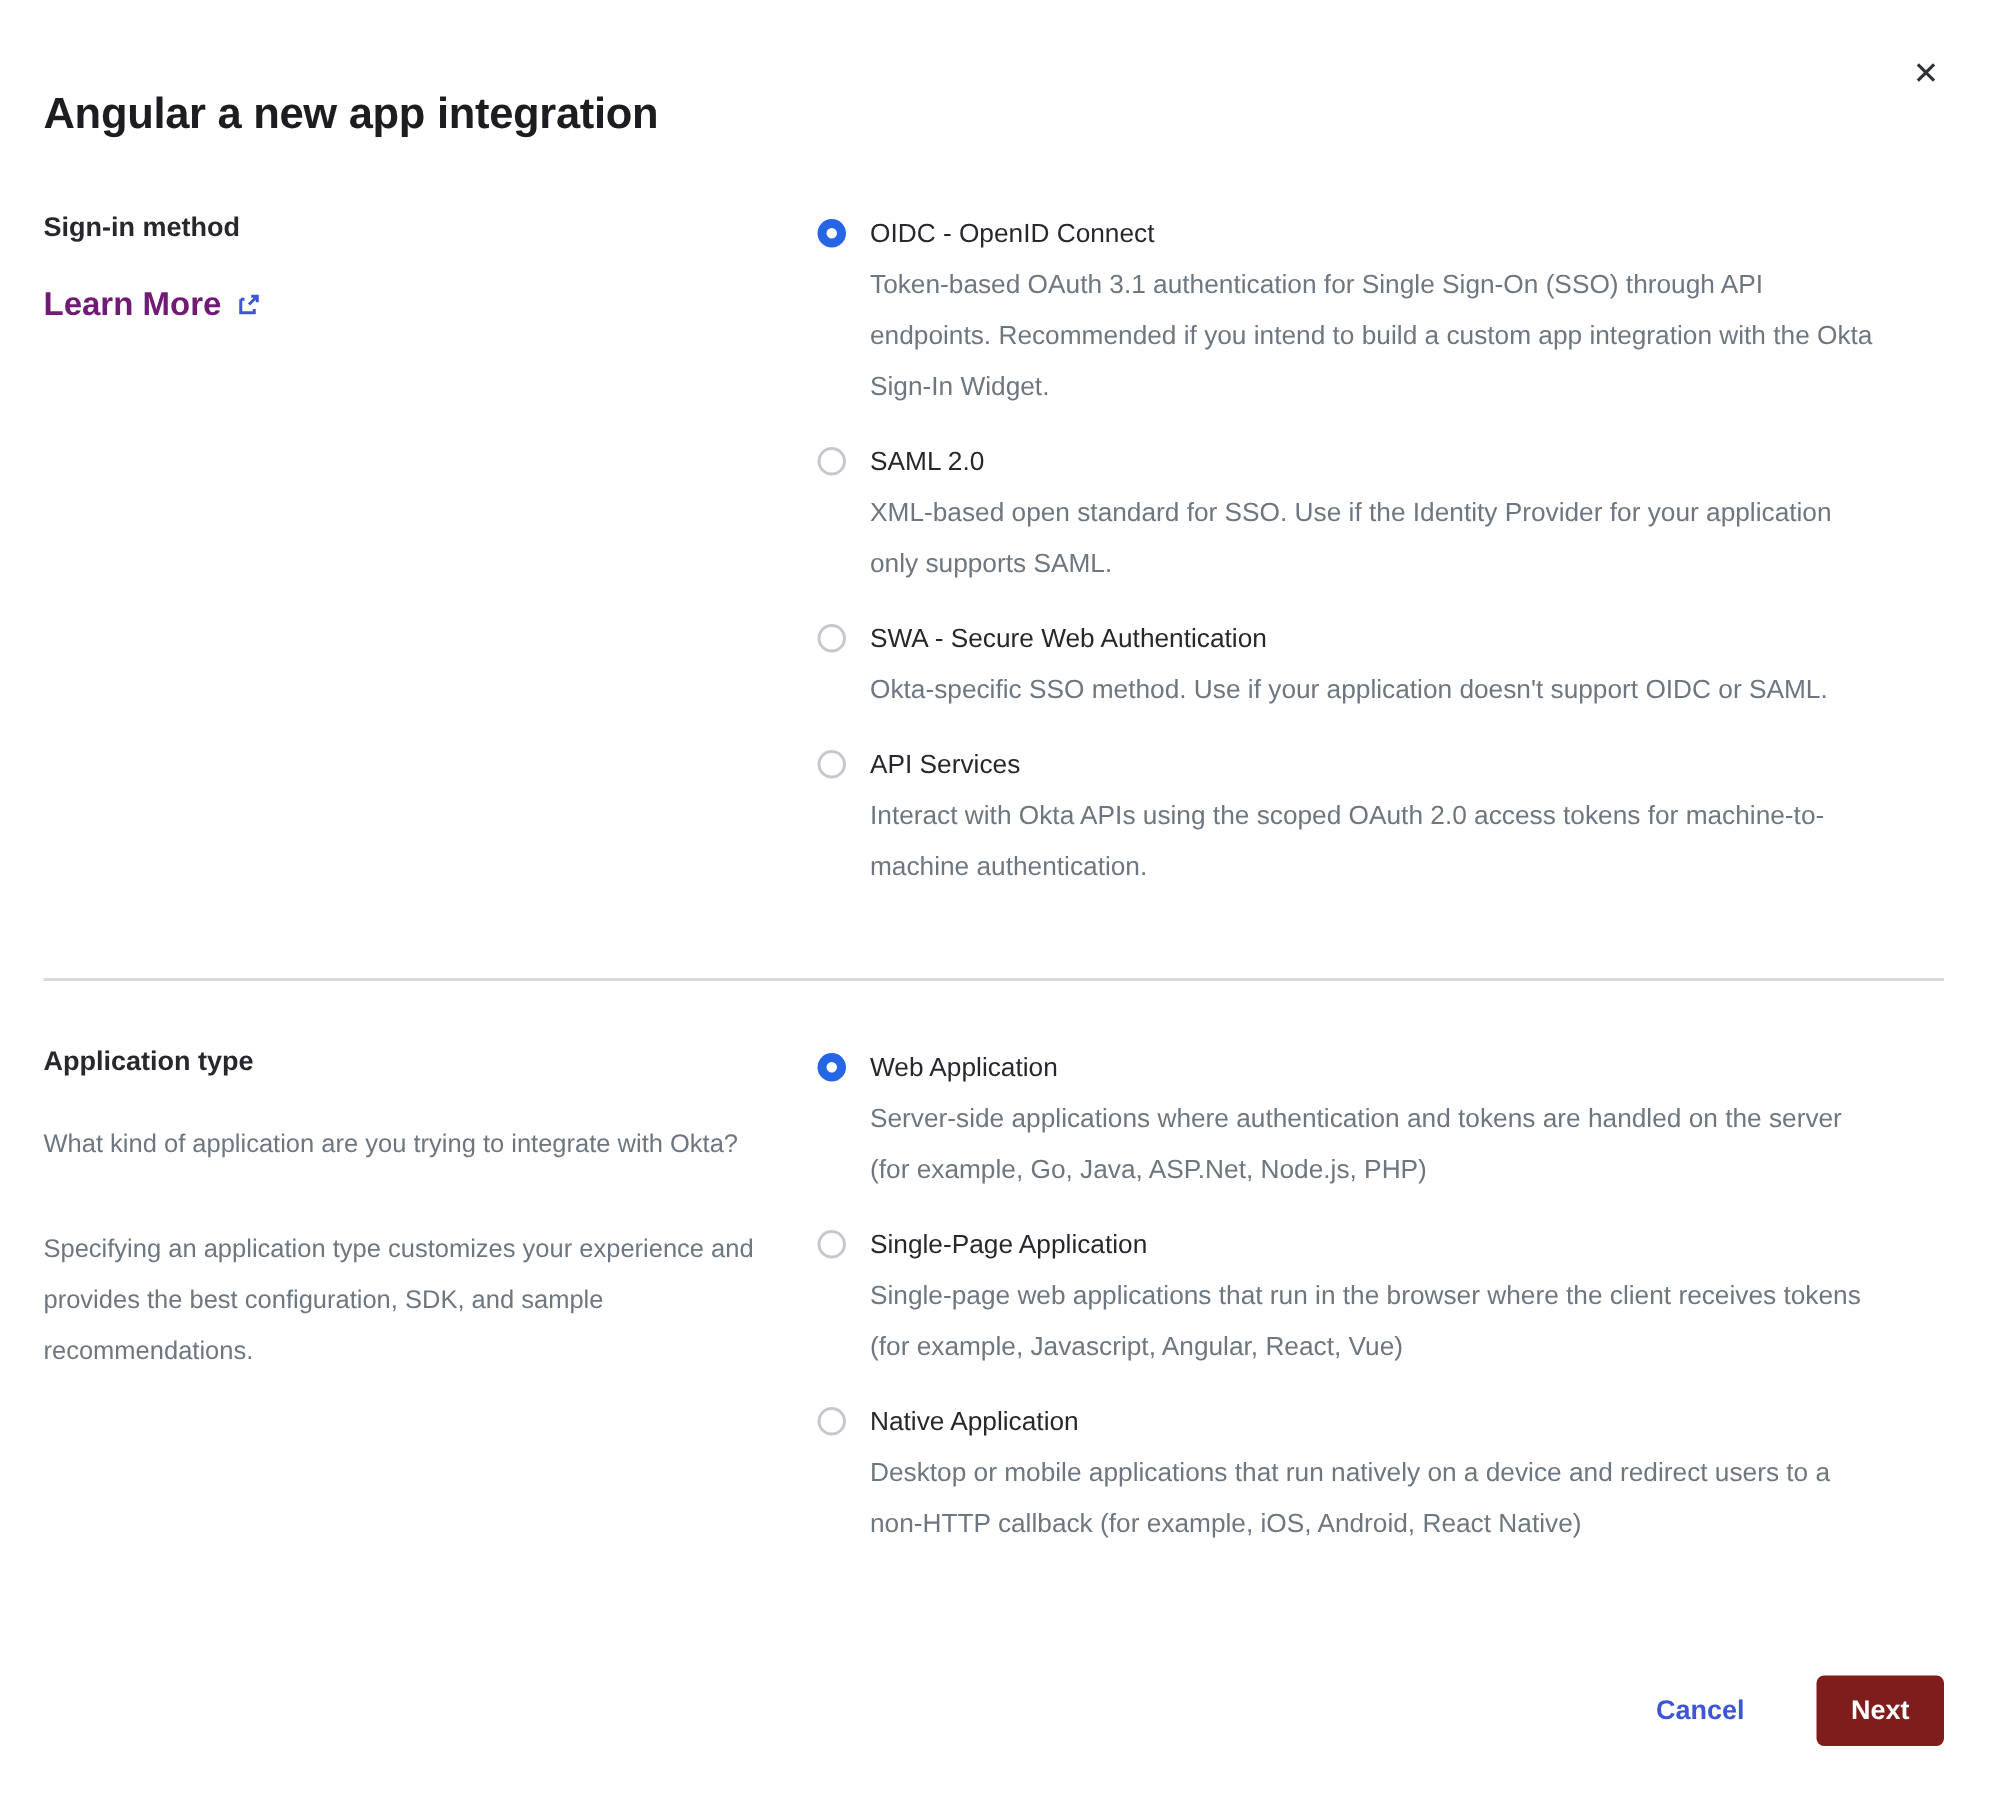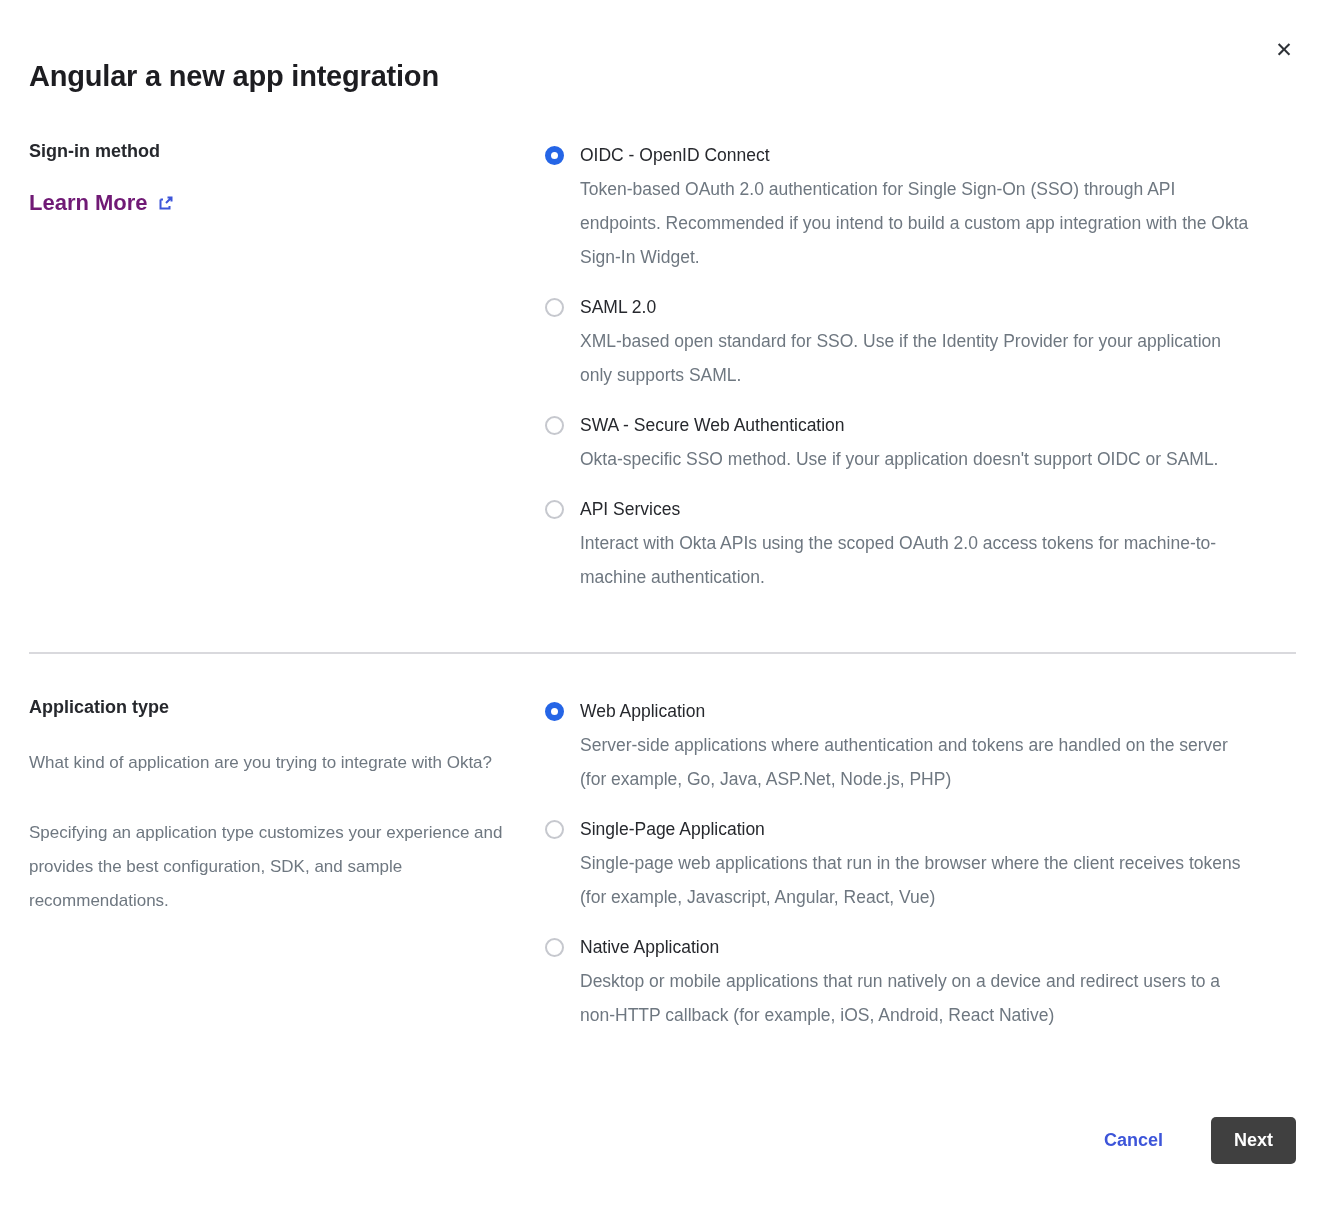--- a/index.html
+++ b/index.html
@@ -78,21 +78,21 @@
   .section.app-type { margin-top: 40px; }
   .footer {
     position: absolute; right: 36px; bottom: 46px;
     display: flex; align-items: center; gap: 48px;
   }
   .cancel-link {
     color: #3d55d9; font-size: 18px; font-weight: 700;
     text-decoration: none; cursor: pointer;
   }
   .next-btn {
-    background: #404040; color: #ffffff;
+    background: #7f1d1d; color: #ffffff;
     font-family: "Liberation Sans", sans-serif;
     font-size: 18px; font-weight: 700;
     border: none; border-radius: 5px;
     padding: 13px 23px; cursor: pointer;
   }
 </style>
 </head>
 <body>
 
 <div class="dialog">
@@ -115,21 +115,21 @@
           </svg>
         </span>
       </a>
     </div>
     <div class="col-right">
 
       <div class="option">
         <span class="radio on"></span>
         <div class="option-text">
           <div class="option-label">OIDC - OpenID Connect</div>
-          <div class="option-desc">Token-based OAuth 2.0 authentication for Single Sign-On (SSO) through API endpoints. Recommended if you intend to build a custom app integration with the Okta Sign-In Widget.</div>
+          <div class="option-desc">Token-based OAuth 3.1 authentication for Single Sign-On (SSO) through API endpoints. Recommended if you intend to build a custom app integration with the Okta Sign-In Widget.</div>
         </div>
       </div>
 
       <div class="option">
         <span class="radio"></span>
         <div class="option-text">
           <div class="option-label">SAML 2.0</div>
           <div class="option-desc">XML-based open standard for SSO. Use if the Identity Provider for your application only supports SAML.</div>
         </div>
       </div>

